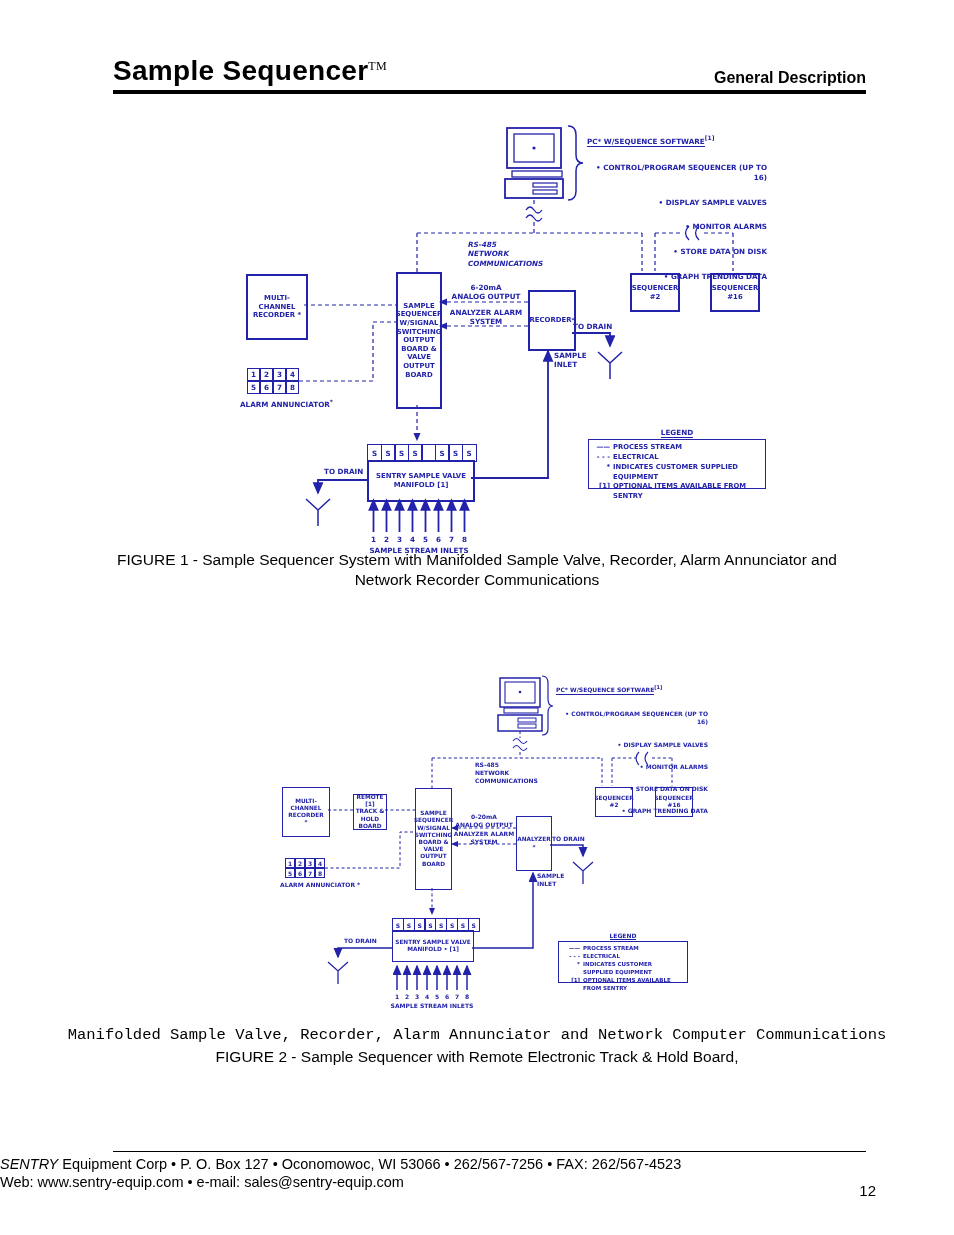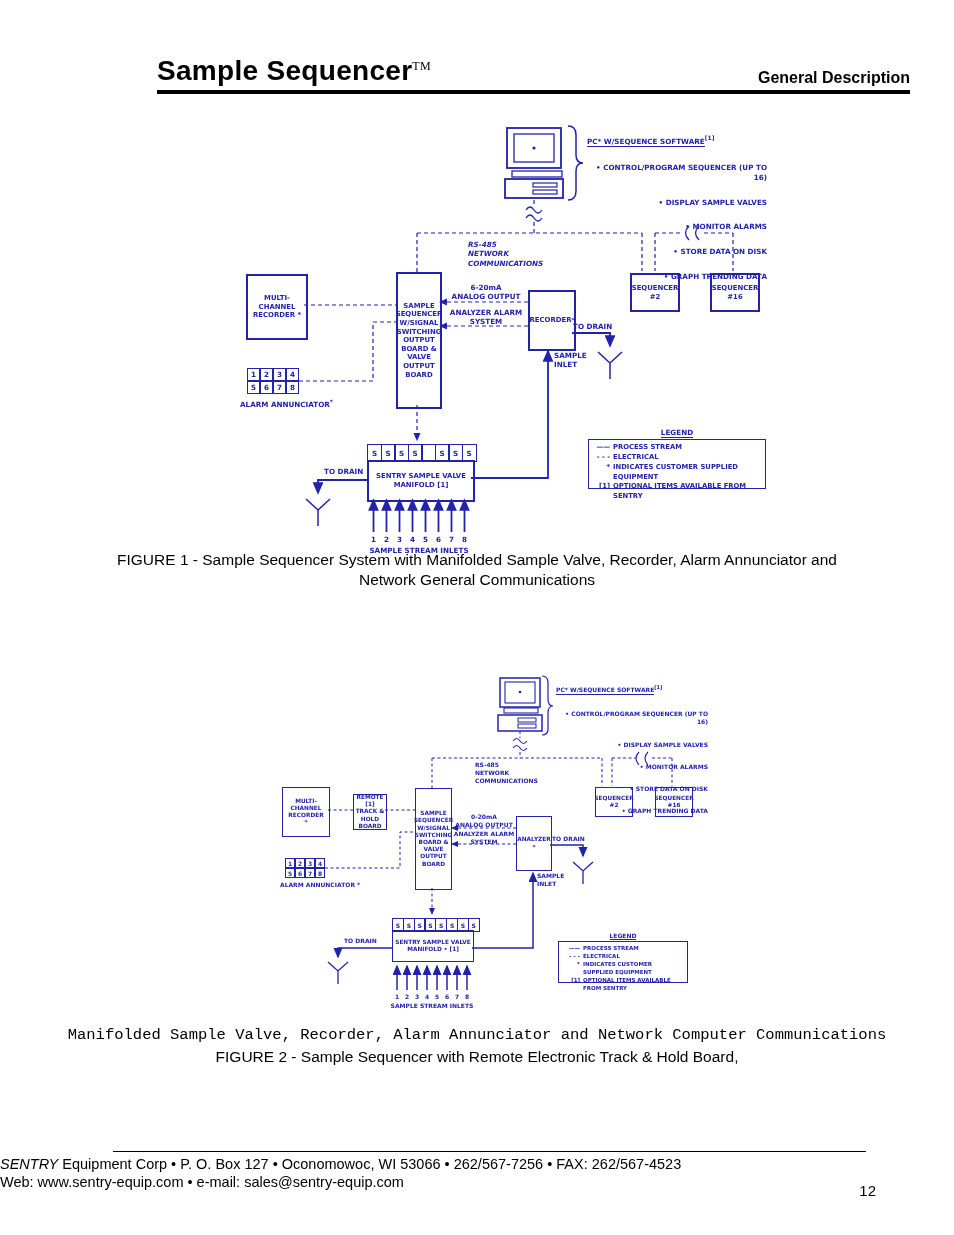--- a/index.html
+++ b/index.html
@@ -1,21 +1,21 @@
 <!DOCTYPE html>
 <html><head>
 <meta charset="utf-8">
 <style>
   html,body{margin:0;padding:0;}
   body{width:954px;height:1235px;background:#fff;position:relative;overflow:hidden;
        font-family:"Liberation Sans",sans-serif;color:#000;}
   .abs{position:absolute;}
   
   .header{position:absolute;left:113px;top:55px;width:753px;border-bottom:4px solid #000;
-          display:flex;justify-content:space-between;align-items:flex-end;padding-bottom:3px;margin-left:44px;}
+          display:flex;justify-content:space-between;align-items:flex-end;padding-bottom:3px;}
   .doc-title{font-size:28px;font-weight:bold;letter-spacing:.3px;}
   .doc-title sup{font-size:12px;font-weight:normal;font-family:"Liberation Serif",serif;}
   .section-title{font-size:16px;font-weight:bold;}
   
   .fig{position:absolute;color:#2222aa;font-family:"DejaVu Sans",sans-serif;font-weight:bold;}
   .fig .lbl{position:absolute;white-space:pre-line;line-height:1.3;}
   .fig .box{position:absolute;border:2px solid #2222aa;display:flex;align-items:center;
             justify-content:center;text-align:center;white-space:pre-line;line-height:1.25;}
   .fig1{font-size:7.2px;}
   .fig1 .box{font-size:6.9px;}
@@ -209,21 +209,21 @@
         <span>INDICATES CUSTOMER SUPPLIED EQUIPMENT</span>
       </div>
     <div class="lg-row">
         <span class="lg-key">[1]</span>
         <span>OPTIONAL ITEMS AVAILABLE FROM SENTRY</span>
       </div>
   </div>
 </div>
 
 <div class="caption" style="top:551px;">FIGURE 1 - Sample Sequencer System with Manifolded Sample Valve, Recorder, Alarm Annunciator and</div>
-<div class="caption" style="top:571px;">Network General Communications</div>
+<div class="caption" style="top:571px;">Network Recorder Communications</div>
 
 <div class="fig fig2 abs" style="left:280px;top:660px;width:430px;height:352px;">
   <svg class="abs" style="left:0;top:0" width="430" height="352" viewBox="0 0 430 352">
     <defs>
       <marker id="f2a" markerWidth="7" markerHeight="7" refX="6" refY="3" orient="auto">
           <path d="M0,0L7,3L0,6z" fill="#2222aa"></path>
         </marker>
     </defs>
     <g stroke="#2222aa" fill="none">
       <g stroke-width="1.5">

